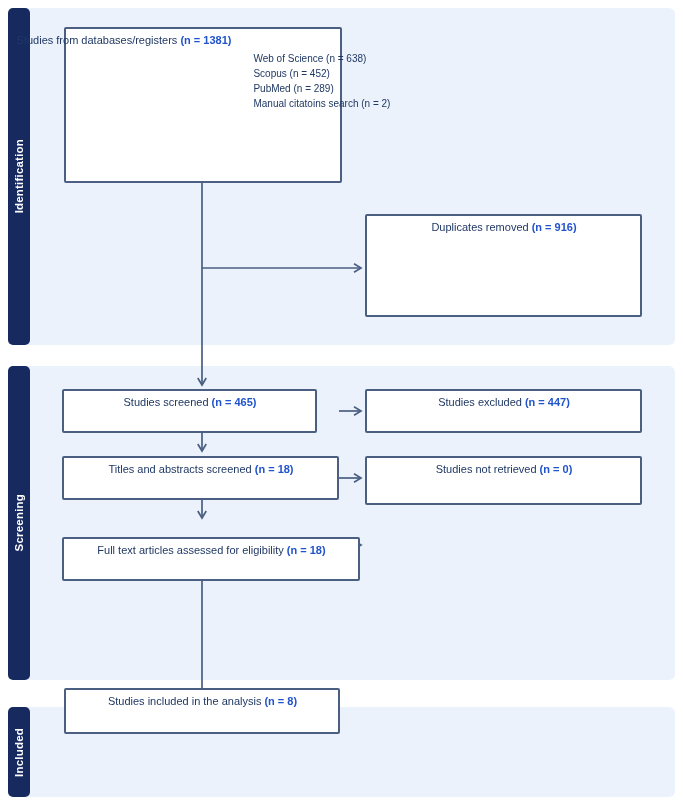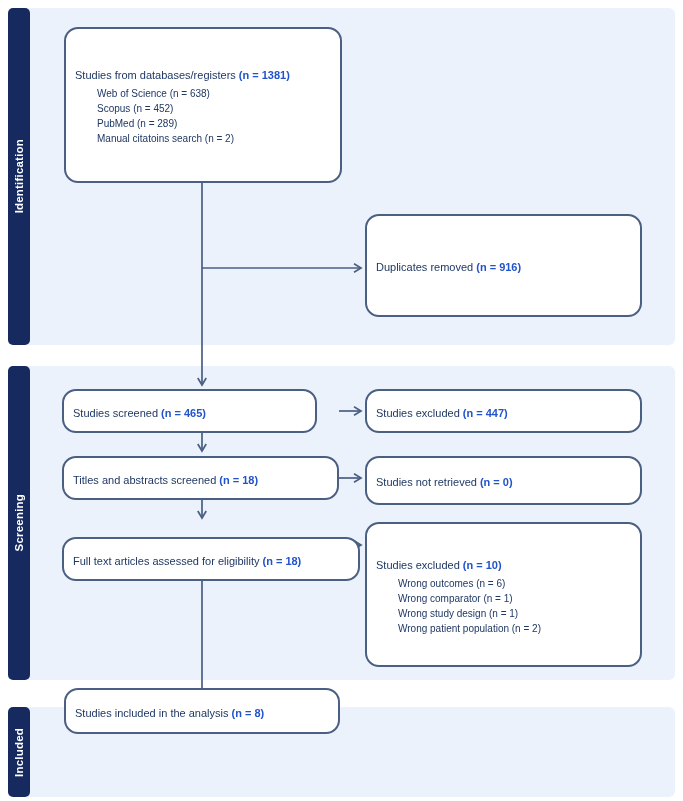--- a/index.html
+++ b/index.html
@@ -55,23 +55,23 @@
     width: 683px; height: 801px;
     pointer-events: none;
   }
 
   
   .box {
     position: absolute;
     box-sizing: border-box;
     background: #ffffff;
     border: 2px solid #4a5f82;
-    border-radius: 14px;
+    border-radius: 2px;
     display: flex;
-    flex-direction: column;
+    flex-direction: row;
     justify-content: center;
     padding: 4px 8px 0 9px;
     color: #1f3864;
   }
   .box-databases          { left: 64px;  top: 27px;  width: 278px; height: 156px; }
   .box-duplicates         { left: 365px; top: 214px; width: 277px; height: 103px; }
   .box-screened           { left: 62px;  top: 389px; width: 255px; height: 44px;  }
   .box-excluded-screening { left: 365px; top: 389px; width: 277px; height: 44px;  }
   .box-titles-abstracts   { left: 62px;  top: 456px; width: 277px; height: 44px;  }
   .box-not-retrieved      { left: 365px; top: 456px; width: 277px; height: 49px;  }
@@ -82,21 +82,21 @@
   .box-title {
     font-size: 11px;
     line-height: 15px;
     white-space: nowrap;
   }
   .box-title .count {
     font-weight: 700;
     color: #2153cc;
     margin-left: 3px;
   }
-  .sub-list { margin-top: 3px; }
+  .sub-list { margin-top: 18px; }
   .sub-item {
     font-size: 10px;
     line-height: 15px;
     padding-left: 22px;
     white-space: nowrap;
   }
 </style>
 </head>
 <body>
 
@@ -175,31 +175,20 @@
       <span>Studies not retrieved</span><span class="count">(n = 0)</span>
     </div>
   </div>
 
   <div class="box box-full-text">
     <div class="box-title">
       <span>Full text articles assessed for eligibility</span><span class="count">(n = 18)</span>
     </div>
   </div>
 
-  <div class="box box-excluded-full-text">
-    <div class="box-title">
-      <span>Studies excluded</span><span class="count">(n = 10)</span>
-    </div>
-    <div class="sub-list">
-        <div class="sub-item">Wrong outcomes (n = 6)</div>
-        <div class="sub-item">Wrong comparator (n = 1)</div>
-        <div class="sub-item">Wrong study design (n = 1)</div>
-        <div class="sub-item">Wrong patient population (n = 2)</div>
-      </div>
-  </div>
 
   <div class="box box-included">
     <div class="box-title">
       <span>Studies included in the analysis</span><span class="count">(n = 8)</span>
     </div>
   </div>
 
 </div>
 
 </body></html>

